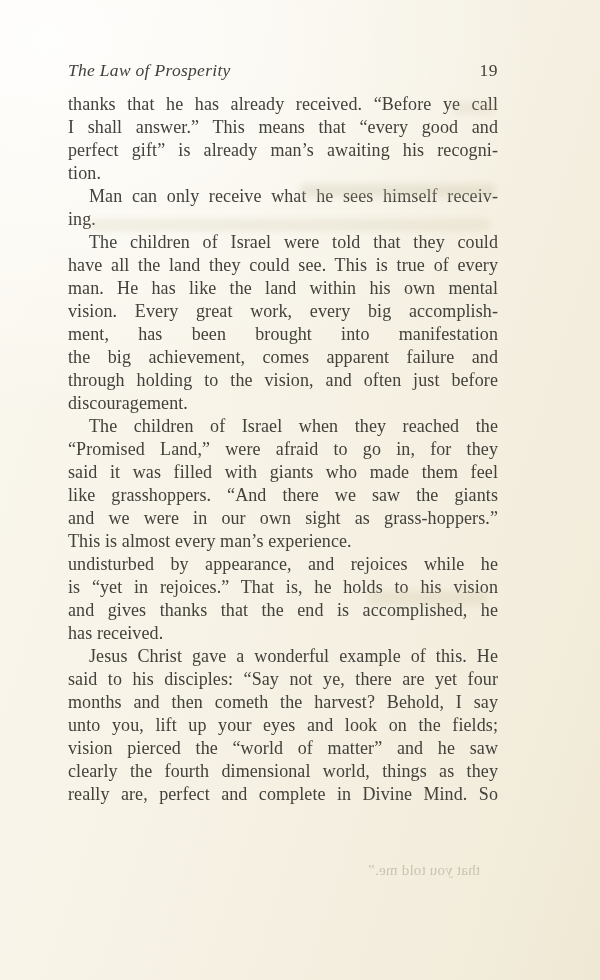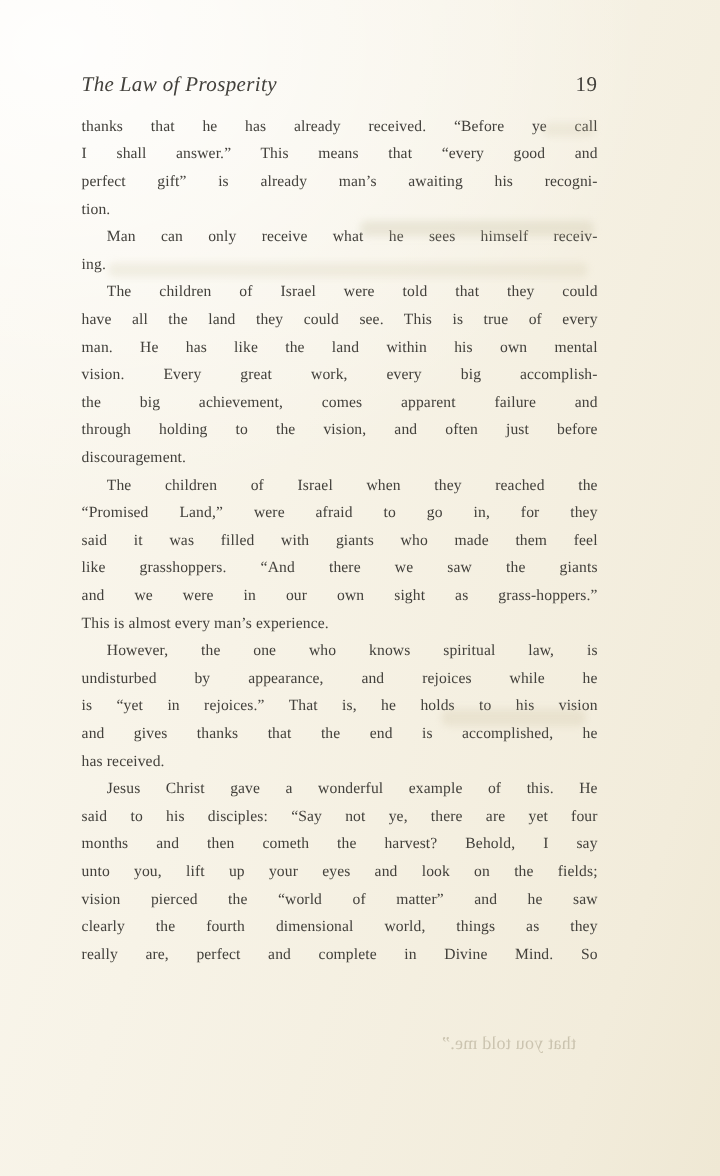--- a/index.html
+++ b/index.html
@@ -33,21 +33,21 @@
   }
   .running-title {
     font-style: italic;
     letter-spacing: 0.3px;
   }
   .page-number {
     letter-spacing: 0.5px;
   }
   .body-text {
     top: 93px;
-    font-size: 13px;
+    font-size: 18px;
     letter-spacing: 0.1px;
   }
   .line {
     height: 23px;
     line-height: 23px;
     text-align: justify;
     text-align-last: justify;
     white-space: normal;
   }
   .line.para-end {
@@ -92,30 +92,30 @@
     <div class="line">thanks that he has already received. “Before ye call</div>
     <div class="line">I shall answer.” This means that “every good and</div>
     <div class="line">perfect gift” is already man’s awaiting his recogni-</div>
     <div class="line para-end">tion.</div>
     <div class="line indent">Man can only receive what he sees himself receiv-</div>
     <div class="line para-end">ing.</div>
     <div class="line indent">The children of Israel were told that they could</div>
     <div class="line">have all the land they could see. This is true of every</div>
     <div class="line">man. He has like the land within his own mental</div>
     <div class="line">vision. Every great work, every big accomplish-</div>
+    <div class="line">ment, has been brought into manifestation</div>
     <div class="line">the big achievement, comes apparent failure and</div>
     <div class="line">through holding to the vision, and often just before</div>
     <div class="line para-end">discouragement.</div>
     <div class="line indent">The children of Israel when they reached the</div>
     <div class="line">“Promised Land,” were afraid to go in, for they</div>
     <div class="line">said it was filled with giants who made them feel</div>
     <div class="line">like grasshoppers. “And there we saw the giants</div>
     <div class="line">and we were in our own sight as grass-hoppers.”</div>
     <div class="line para-end">This is almost every man’s experience.</div>
-    <div class="line indent">However, the one who knows spiritual law, is</div>
     <div class="line">undisturbed by appearance, and rejoices while he</div>
     <div class="line">is “yet in rejoices.” That is, he holds to his vision</div>
     <div class="line">and gives thanks that the end is accomplished, he</div>
     <div class="line para-end">has received.</div>
     <div class="line indent">Jesus Christ gave a wonderful example of this. He</div>
     <div class="line">said to his disciples: “Say not ye, there are yet four</div>
     <div class="line">months and then cometh the harvest? Behold, I say</div>
     <div class="line">unto you, lift up your eyes and look on the fields;</div>
     <div class="line">vision pierced the “world of matter” and he saw</div>
     <div class="line">clearly the fourth dimensional world, things as they</div>

